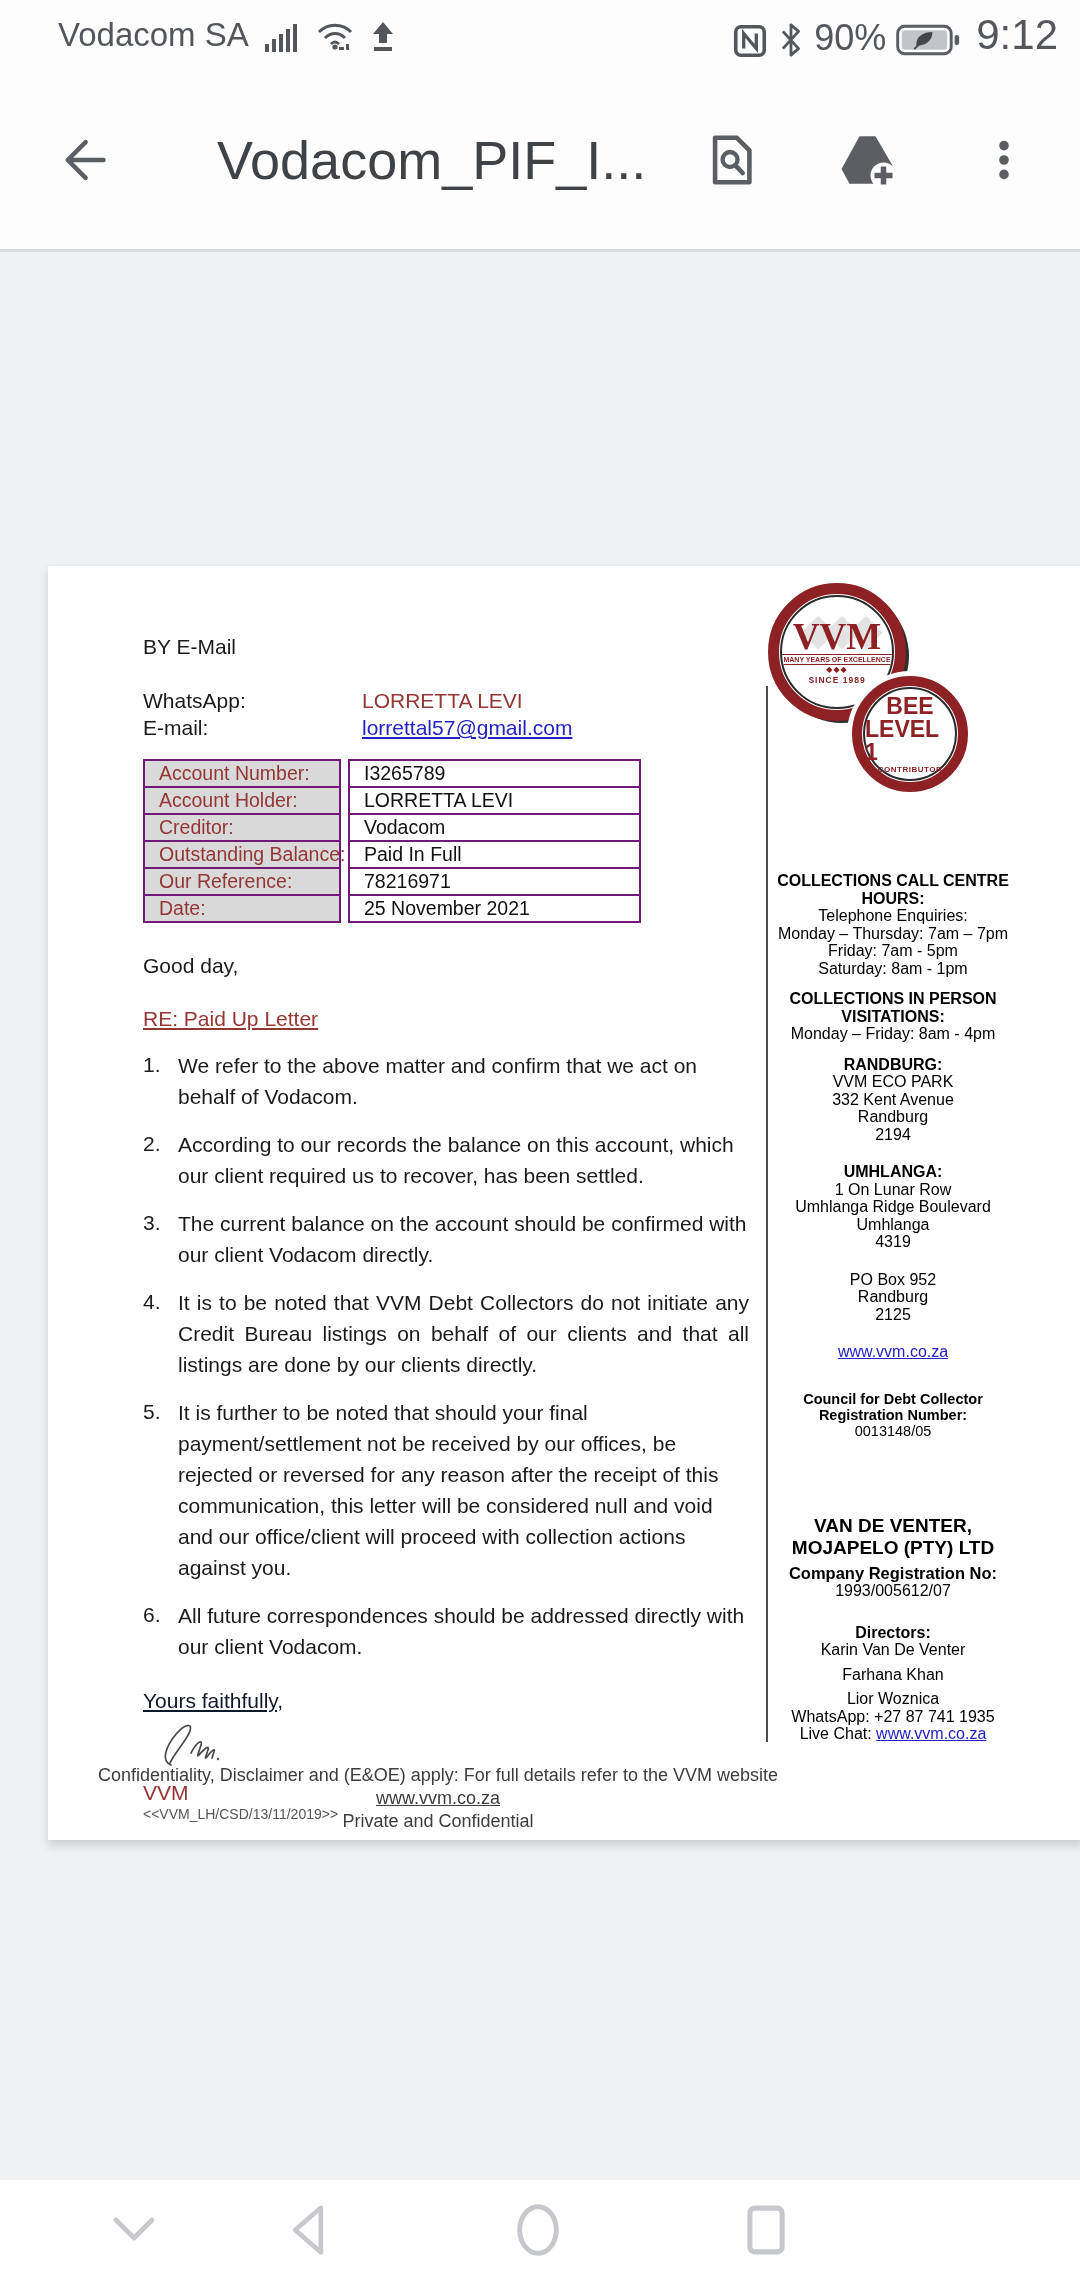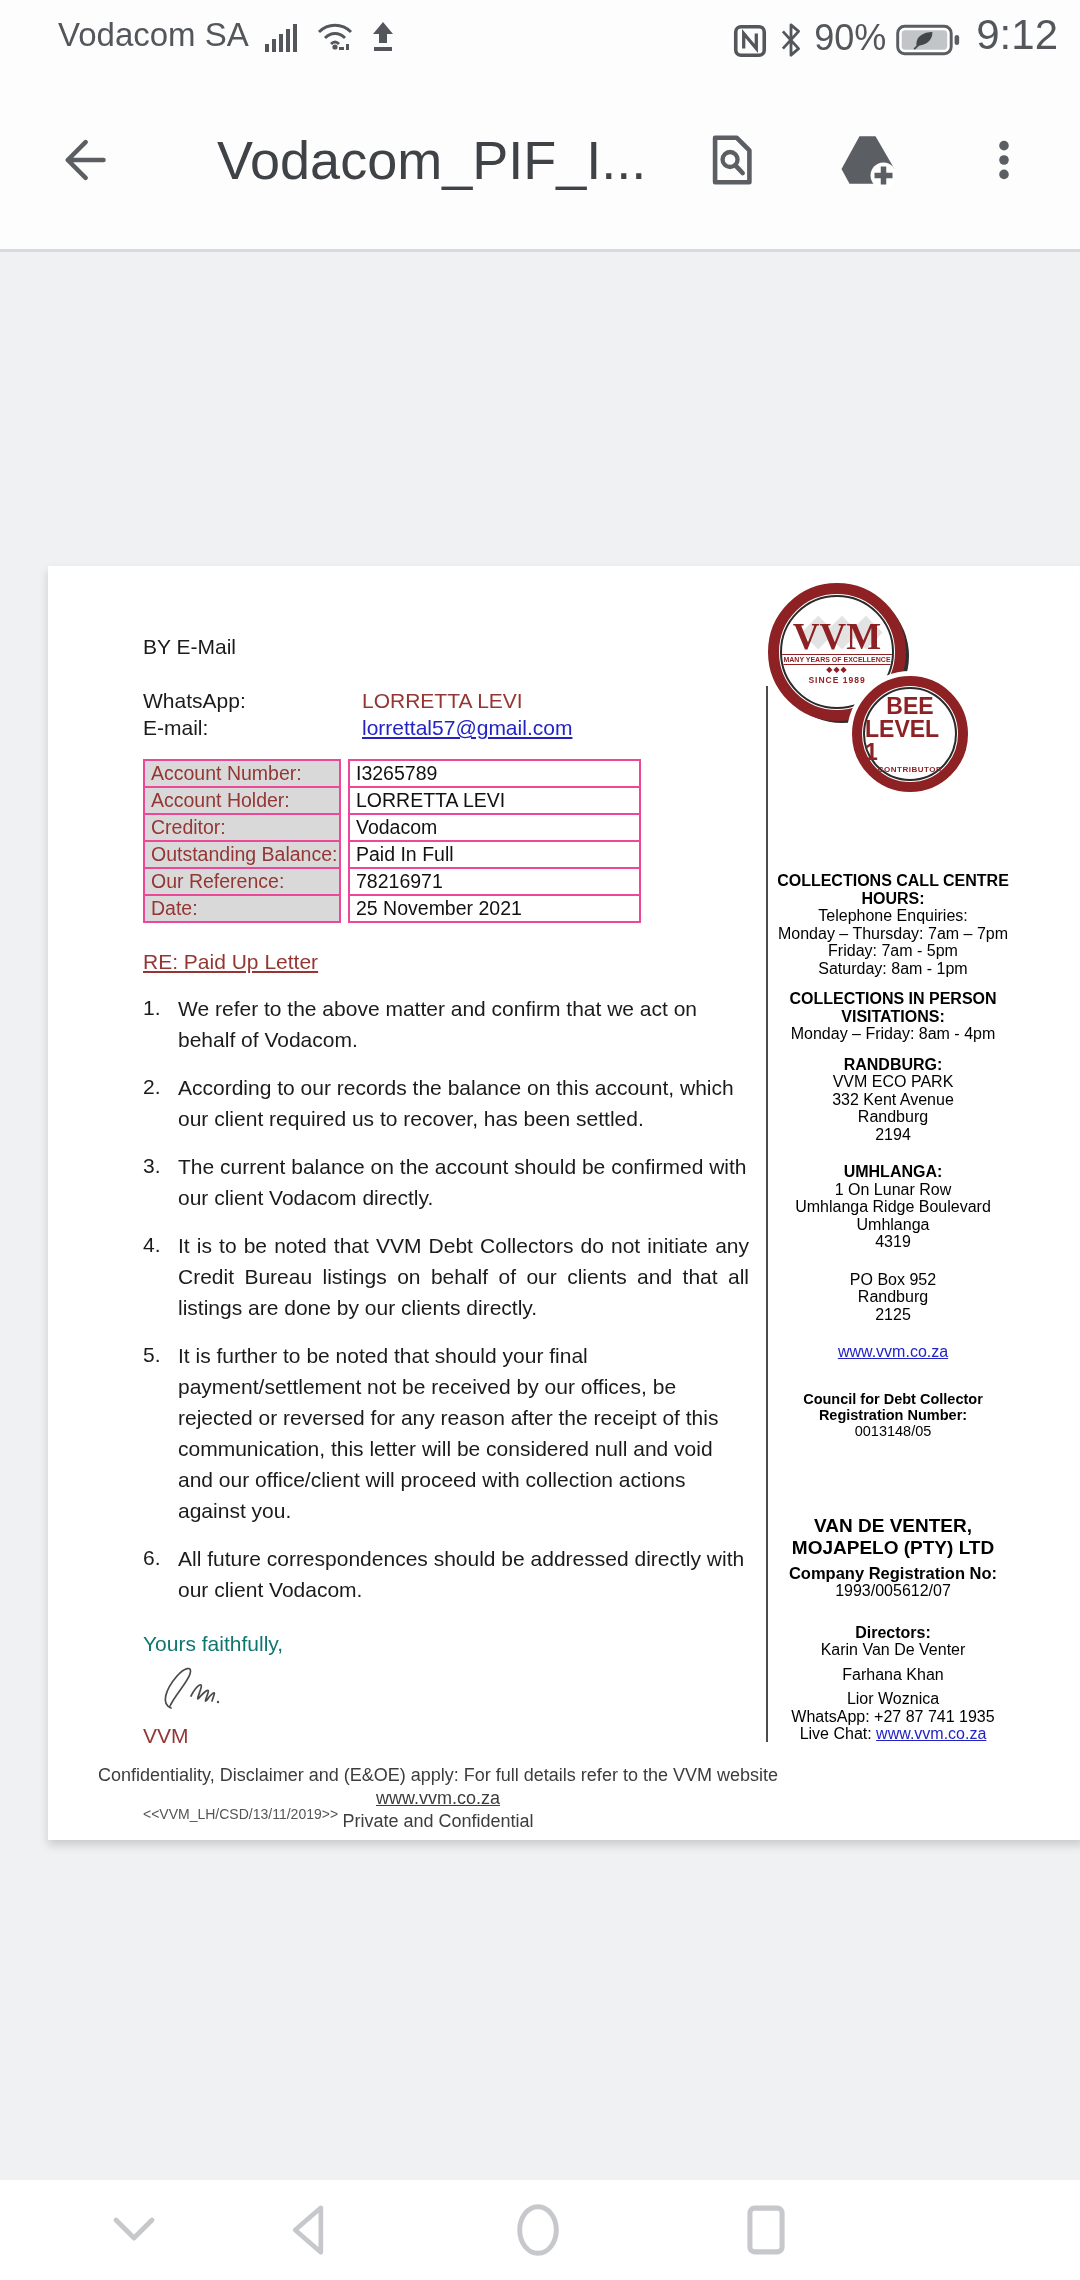--- a/index.html
+++ b/index.html
@@ -33,33 +33,33 @@
   .main-col{position:absolute;left:95px;top:0;width:606px;color:#1b1b1b;font-size:21px;line-height:29px;}
   .by-email{margin-top:66px;}
   .addr-row{display:flex;line-height:27px;}
   .addr-row.first{margin-top:26px;}
   .addr-label{width:219px;flex:none;}
   .maroon{color:#943634;}
   a.blue-link,.blue-link{color:#2323c4;text-decoration:underline;cursor:pointer;}
 
   .acct-table{margin-top:18px;display:flex;gap:7px;}
   .tcol{display:flex;flex-direction:column;}
-  .tcell{box-sizing:border-box;border:2px solid #ec4899;height:29px;line-height:25px;padding-left:6px;
+  .tcell{box-sizing:border-box;border:2px solid #701a75;height:29px;line-height:25px;padding-left:14px;
          font-size:19.5px;white-space:nowrap;}
   .tcell + .tcell{margin-top:-2px;}
   .tcol.labels .tcell{width:198px;background:#d9d9d9;color:#943634;}
   .tcol.values .tcell{width:293px;background:#fff;color:#111;}
 
   .good-day{margin-top:28px;}
   .re-line{margin-top:24px;color:#943634;text-decoration:underline;}
   .num-item{display:flex;margin-top:17px;}
   .num-item .num{width:35px;flex:none;}
   .num-item .itxt{flex:1;line-height:31px;}
   .num-item.justify .itxt{text-align:justify;}
-  .yours{margin-top:24px;color:#0f766e;}
+  .yours{margin-top:24px;color:#0f172a;text-decoration:underline;}
   .sig{margin:4px 0 0 14px;}
   .vvm-sign{color:#943634;margin-top:0px;}
 
   
   .doc-footer{position:absolute;left:40px;top:1198px;width:700px;text-align:center;
               color:#3d3d3d;font-size:18px;line-height:23px;}
   .doc-code{position:absolute;left:95px;top:1240px;color:#555;font-size:14px;text-align:left;}
 
   
   .vline{position:absolute;left:718px;top:120px;height:1056px;width:0;border-left:2px solid #4c4c4c;}
@@ -218,20 +218,21 @@
           <div class="tcol values">
             <div class="tcell">I3265789</div>
             <div class="tcell">LORRETTA LEVI</div>
             <div class="tcell">Vodacom</div>
             <div class="tcell">Paid In Full</div>
             <div class="tcell">78216971</div>
             <div class="tcell">25 November 2021</div>
           </div>
         </div>
 
+        <div class="good-day">Good day,</div>
         <div class="re-line">RE: Paid Up Letter</div>
 
         <div class="num-item">
           <span class="num">1.</span>
           <span class="itxt">We refer to the above matter and confirm that we act on behalf of Vodacom.</span>
         </div>
         <div class="num-item">
           <span class="num">2.</span>
           <span class="itxt">According to our records the balance on this account, which our client required us to recover, has been settled.</span>
         </div>

